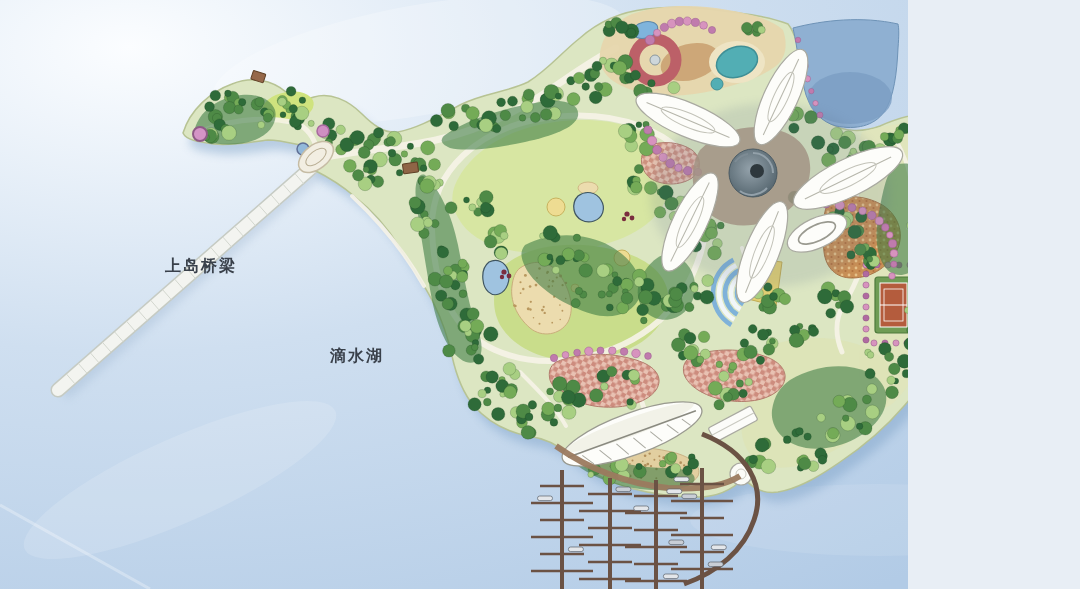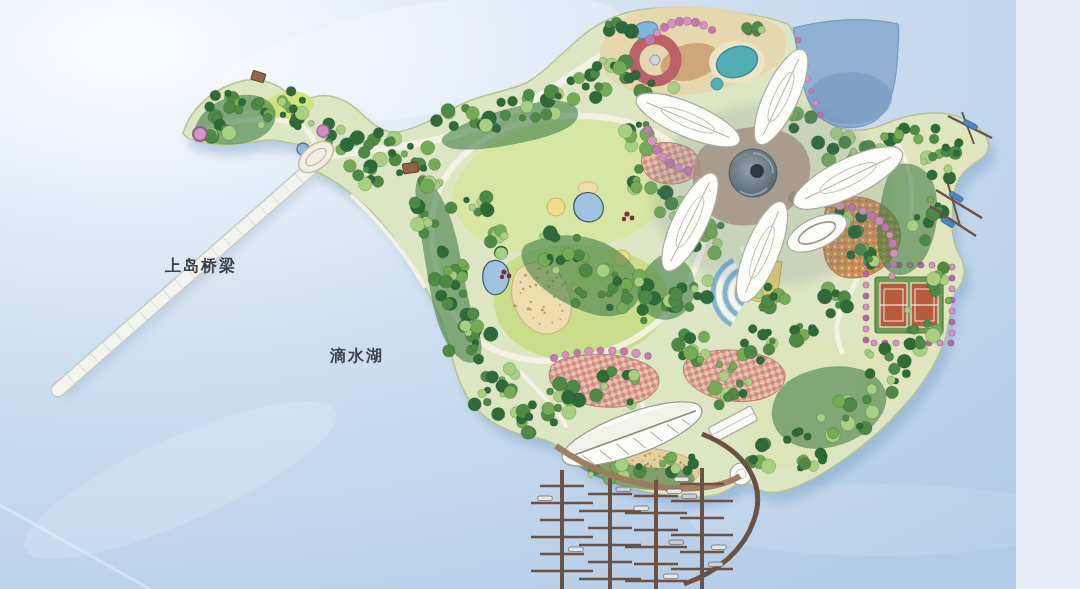--- a/index.html
+++ b/index.html
@@ -1,17 +1,17 @@
 <!DOCTYPE html>
 <html><head>
 <meta charset="utf-8">
 <title>Site Plan</title>
 <style>
   html,body{margin:0;padding:0;background:#e8eef5;}
-  .stage{position:relative;width:1016px;height:589px;overflow:hidden;
+  .stage{position:relative;width:908px;height:589px;overflow:hidden;
          font-family:"DejaVu Sans","Liberation Sans",sans-serif;}
   svg{display:block}
   .maplabel{font-family:"DejaVu Sans","Liberation Sans",sans-serif;
             font-size:16px;font-weight:600;fill:#39404a;letter-spacing:2px;}
   .tree-mass{fill:#3d7a43;opacity:.58;}
   .path-line{stroke:#f6f3e8;stroke-linecap:round;fill:none;opacity:.9;}
   .pier-line{stroke:#6b5244;}
 </style>
 </head>
 <body>

